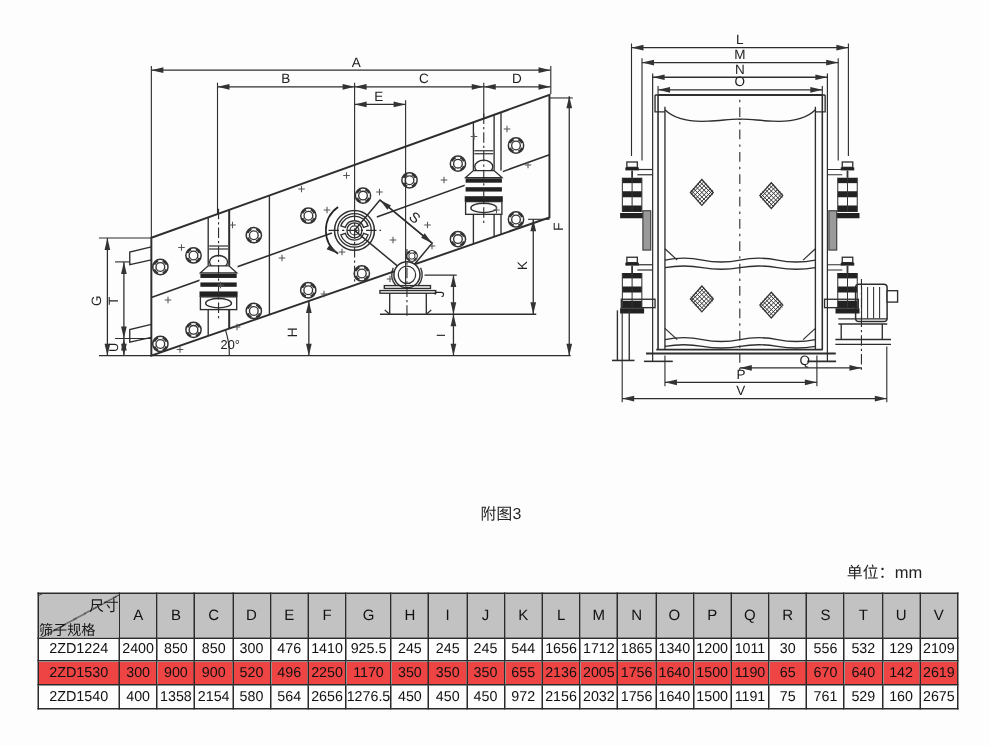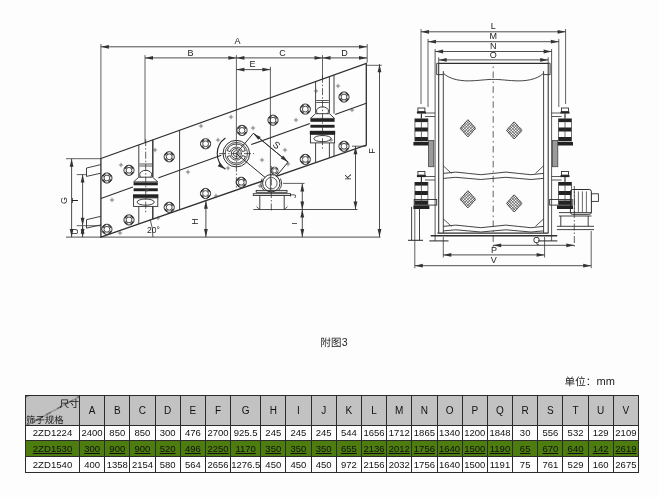--- a/index.html
+++ b/index.html
@@ -1,20 +1,20 @@
 <!DOCTYPE html>
 <html><head><meta charset="utf-8">
 <style>
 html,body{margin:0;padding:0;background:#fdfdfd;}
 body{width:659px;height:497px;position:relative;font-family:"Liberation Sans",sans-serif;overflow:hidden;}
 text{font-family:"Liberation Sans",sans-serif;}
 #dims{position:absolute;left:25px;top:395px;border-collapse:collapse;table-layout:fixed;}
 #dims td{border:1px solid #2b2b2b;text-align:center;padding:0;font-size:9.5px;color:#111;height:14.7px;overflow:hidden;white-space:nowrap;}
 #dims tr.hd td{background:#c2c2c2;height:28.5px;font-size:10px;}
-#dims tr.g td{background:#4d7c0f;text-decoration:underline;}
+#dims tr.g td{background:#ef4444;}
 #dims td.lbl{font-size:9.6px;}
 #dims tr.hd td.diag{position:relative;background-color:#c2c2c2;background-image:linear-gradient(to bottom right,rgba(0,0,0,0) 49.4%,#2b2b2b 49.4%,#2b2b2b 50.7%,rgba(0,0,0,0) 50.7%);}
 </style></head>
 <body>
 
 <svg width="659" height="497" viewBox="0 0 659 497" style="position:absolute;left:0;top:0">
 <defs>
 <marker id="ae" markerWidth="9" markerHeight="6" refX="8.6" refY="3" orient="auto" markerUnits="userSpaceOnUse">
         <path d="M8.6,3 L0.6,1.1 L0.6,4.9 z" fill="#333"></path>
       </marker>
@@ -418,53 +418,53 @@
         <td>U</td>
         <td>V</td>
       </tr>
 <tr class="w">
         <td class="lbl">2ZD1224</td>
         <td>2400</td>
         <td>850</td>
         <td>850</td>
         <td>300</td>
         <td>476</td>
-        <td>2700</td>
+        <td>1410</td>
         <td>925.5</td>
         <td>245</td>
         <td>245</td>
         <td>245</td>
         <td>544</td>
         <td>1656</td>
         <td>1712</td>
         <td>1865</td>
         <td>1340</td>
         <td>1200</td>
-        <td>1848</td>
+        <td>1011</td>
         <td>30</td>
         <td>556</td>
         <td>532</td>
         <td>129</td>
         <td>2109</td>
       </tr>
 <tr class="g">
         <td class="lbl">2ZD1530</td>
         <td>300</td>
         <td>900</td>
         <td>900</td>
         <td>520</td>
         <td>496</td>
         <td>2250</td>
         <td>1170</td>
         <td>350</td>
         <td>350</td>
         <td>350</td>
         <td>655</td>
         <td>2136</td>
-        <td>2012</td>
+        <td>2005</td>
         <td>1756</td>
         <td>1640</td>
         <td>1500</td>
         <td>1190</td>
         <td>65</td>
         <td>670</td>
         <td>640</td>
         <td>142</td>
         <td>2619</td>
       </tr>

